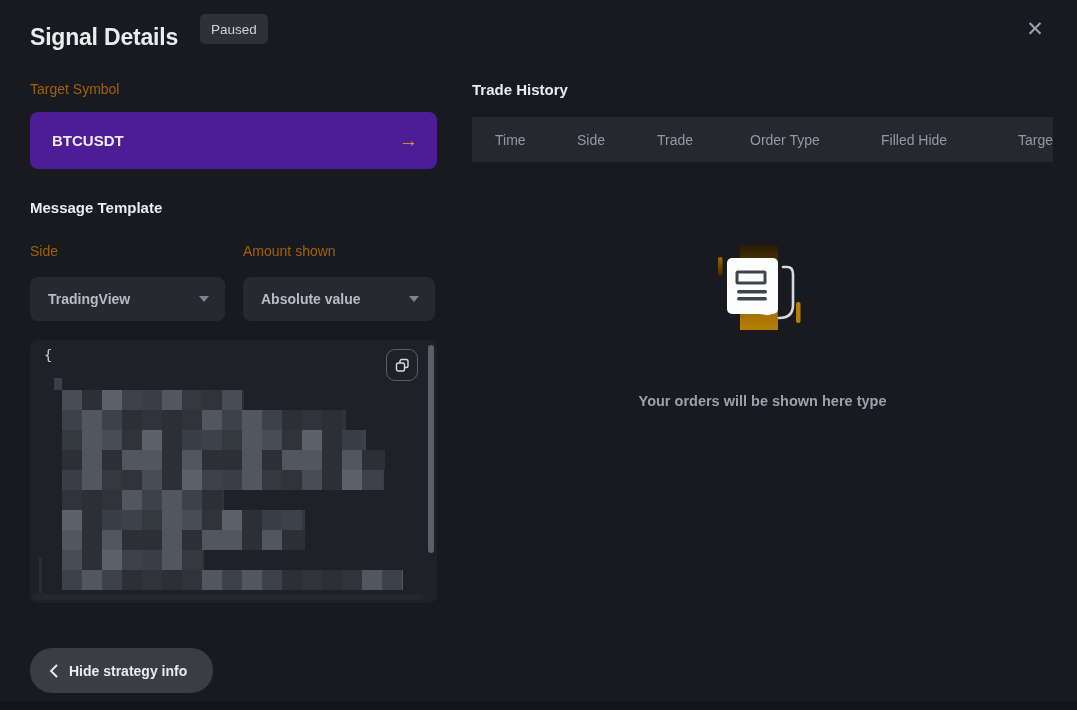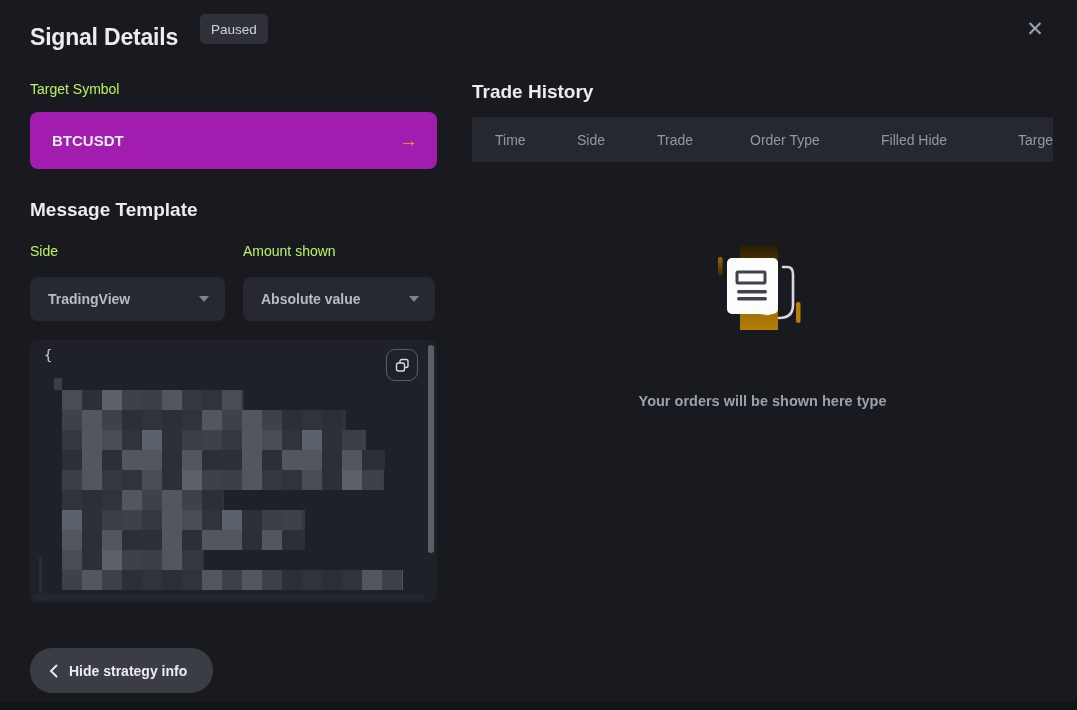--- a/index.html
+++ b/index.html
@@ -23,32 +23,32 @@
     padding: 0 11px; display: flex; align-items: center;
     font-size: 13.5px; color: #ced2d9;
   }
   .close-btn {
     left: 1018px; top: 12px; width: 34px; height: 34px;
     display: flex; align-items: center; justify-content: center;
     font-size: 21px; color: #9aa2ad; cursor: pointer;
   }
 
   
-  .field-label { font-size: 14px; color: #bef264; }
+  .field-label { font-size: 14px; color: #a16207; }
   .lbl-target { left: 30px; top: 81px; }
   .symbol-input {
     left: 30px; top: 112px; width: 407px; height: 57px;
-    background: #a21caf; border-radius: 8px;
+    background: #4c1d95; border-radius: 8px;
     display: flex; align-items: center; justify-content: space-between;
     padding: 0 19px 0 22px; cursor: pointer;
   }
   .symbol-value { font-size: 15px; font-weight: 700; color: #eaecef; }
   .symbol-arrow { font-size: 19px; font-weight: 700; color: #f2a51c; }
 
-  .section-title { font-size: 19px; font-weight: 700; color: #e9ecf0; }
+  .section-title { font-size: 15px; font-weight: 700; color: #e9ecf0; }
   .ttl-template { left: 30px; top: 199px; }
   .lbl-side { left: 30px; top: 243px; }
   .lbl-amount { left: 243px; top: 243px; }
 
   .dropdown {
     top: 277px; height: 44px;
     background: #26292f; border-radius: 8px;
     display: flex; align-items: center; justify-content: space-between;
     padding: 0 16px 0 18px; cursor: pointer;
   }

